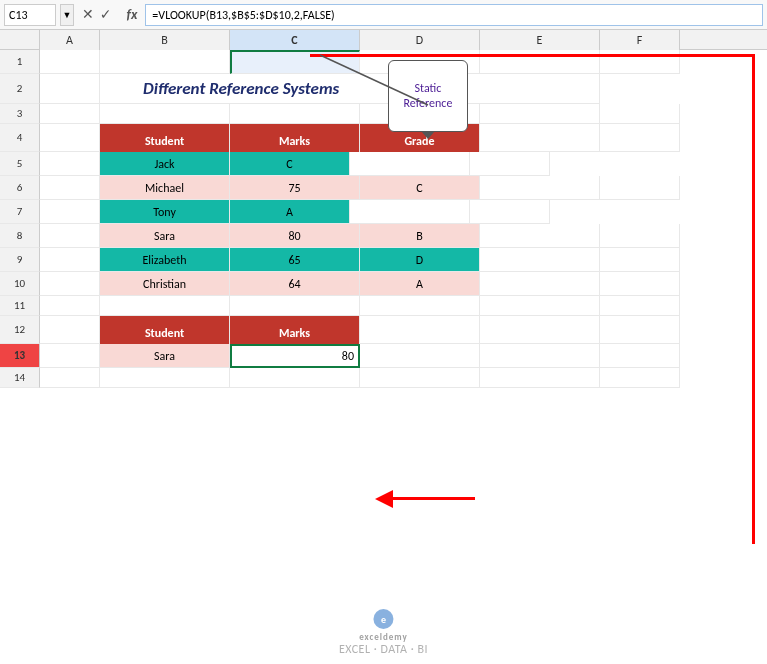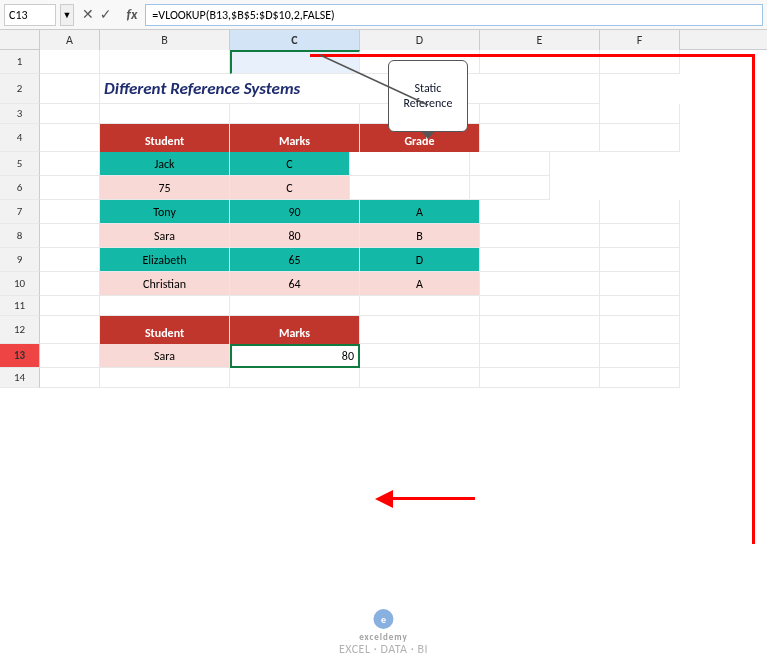--- a/index.html
+++ b/index.html
@@ -163,20 +163,21 @@
     .tbl-odd {
       background: #14b8a6;
     }
 
     
     .title-text {
       font-style: italic;
       font-weight: bold;
       font-size: 17px;
       color: #1f2d6e;
+      margin-left: 39px;
     }
 
     
     .row-h-20 { height: 20px; min-height: 20px; }
     .row-h-24 { height: 24px; min-height: 24px; }
     .row-h-28 { height: 28px; min-height: 28px; }
     .row-h-30 { height: 30px; min-height: 30px; }
 
     
     .red-line-v {
@@ -191,21 +192,21 @@
     }
 
     
     .callout {
       position: absolute;
       background: white;
       border: 1.5px solid #555;
       border-radius: 6px;
       padding: 4px 8px;
       font-size: 12px;
-      color: #0f172a;
+      color: #4c1d95;
       text-align: center;
       line-height: 1.3;
       white-space: pre-line;
     }
     .callout::after {
       content: '';
       position: absolute;
       bottom: -8px;
       left: 50%;
       transform: translateX(-50%);
@@ -321,31 +322,31 @@
     <div class="cell col-a"></div>
     <div class="cell col-b center tbl-odd">Jack</div>
     <div class="cell col-d center tbl-odd">C</div>
     <div class="cell col-e"></div>
     <div class="cell col-f"></div>
   </div>
 
   <div class="grid-row row-h-24">
     <div class="row-header">6</div>
     <div class="cell col-a"></div>
+    <div class="cell col-b center tbl-even">Michael</div>
     <div class="cell col-c center tbl-even">75</div>
     <div class="cell col-d center tbl-even">C</div>
     <div class="cell col-e"></div>
     <div class="cell col-f"></div>
   </div>
 
   <div class="grid-row row-h-24">
     <div class="row-header">7</div>
     <div class="cell col-a"></div>
     <div class="cell col-b center tbl-odd">Tony</div>
-    <div class="cell col-c center tbl-odd">90</div>
     <div class="cell col-d center tbl-odd">A</div>
     <div class="cell col-e"></div>
     <div class="cell col-f"></div>
   </div>
 
   <div class="grid-row row-h-24">
     <div class="row-header">8</div>
     <div class="cell col-a"></div>
     <div class="cell col-b center tbl-even">Sara</div>
     <div class="cell col-c center tbl-even">80</div>

